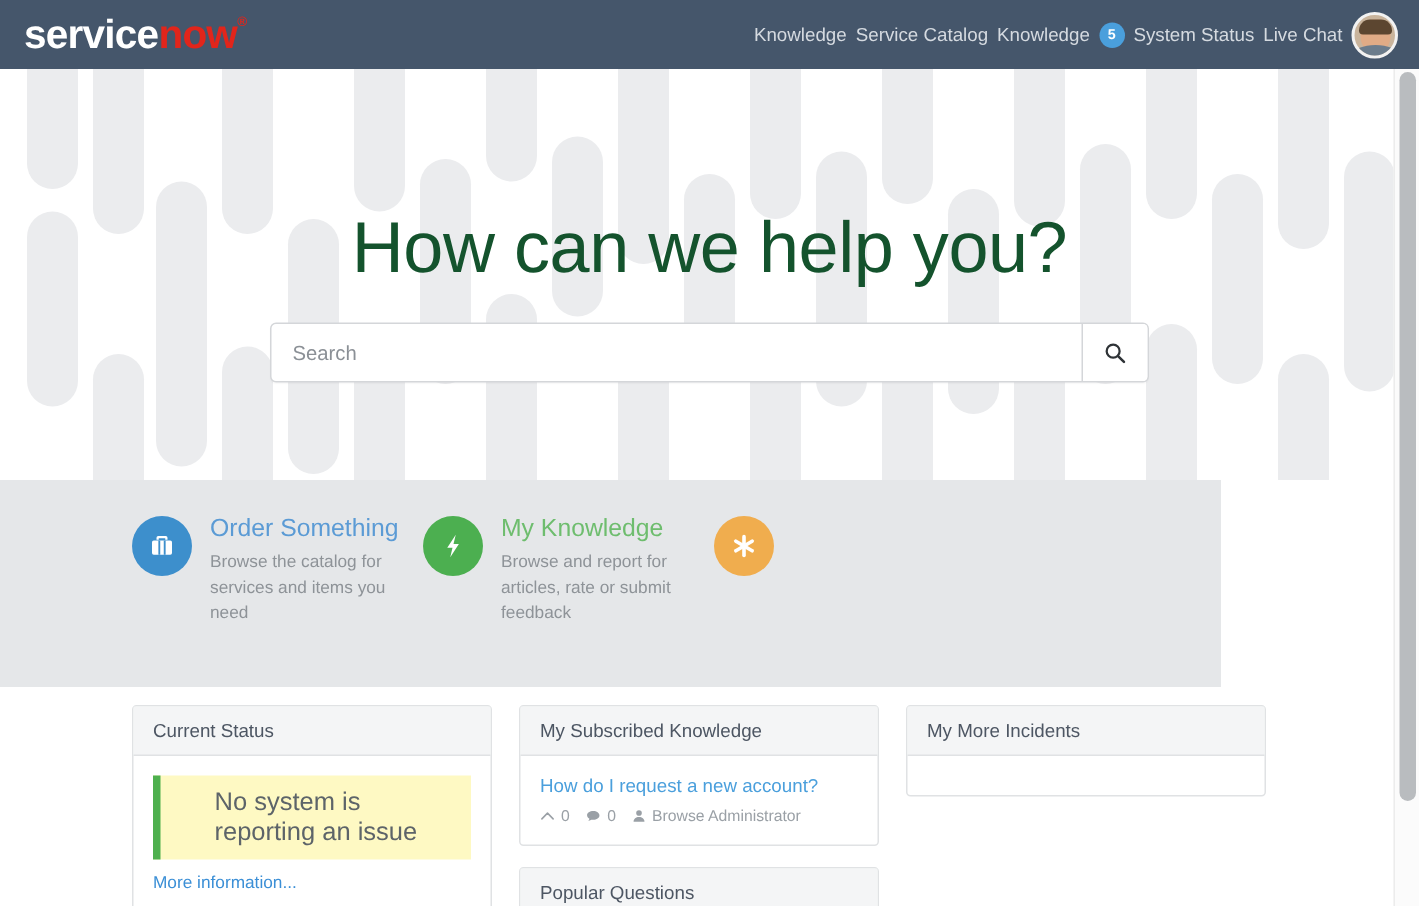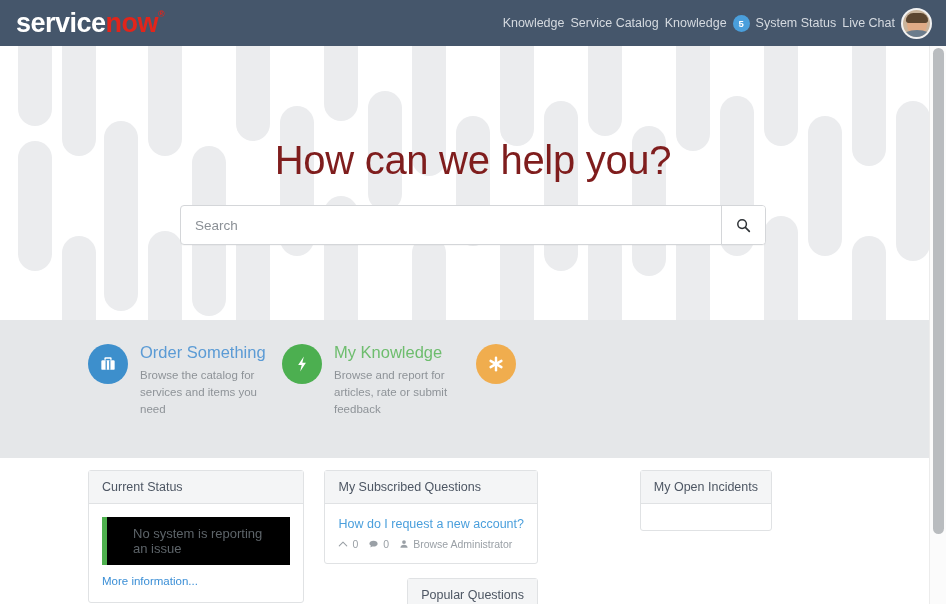--- a/index.html
+++ b/index.html
@@ -96,22 +96,22 @@
     border-radius: 40px;
   }
   .hero-inner {
     position: absolute; inset: 0;
     display: flex; flex-direction: column;
     align-items: center;
     z-index: 2;
   }
   .hero-title {
     margin-top: 92px;
-    font-size: 40px;
-    color: #7f1d1d;
+    font-size: 48px;
+    color: #14532d;
     font-weight: 400;
     letter-spacing: -0.3px;
     white-space: nowrap;
   }
   .search-wrap {
     margin-top: 22px;
     display: flex;
     width: 586px; height: 40px;
     background: #ffffff;
     border: 1px solid #d4d6d9;
@@ -133,21 +133,21 @@
     width: 44px;
     border: 0; border-left: 1px solid #d4d6d9;
     background: #ffffff;
     cursor: pointer;
     display: flex; align-items: center; justify-content: center;
   }
 
   
   .features {
     position: absolute; top: 320px; left: 0;
-    width: 946px; height: 138px;
+    width: 814px; height: 138px;
     background: #e5e7e9;
   }
   .features-row {
     display: flex;
     padding: 22px 0 0 88px;
     gap: 0;
   }
   .feature { display: flex; gap: 12px; width: 194px; }
   .f-icon {
     width: 40px; height: 40px; border-radius: 50%;
@@ -172,43 +172,43 @@
 
   
   .widgets {
     position: absolute; top: 458px; left: 0;
     width: 946px; height: 146px;
     background: #ffffff;
     display: flex;
     padding: 12px 0 0 88px;
     gap: 18px;
   }
-  .col { width: 216px; display: flex; flex-direction: column; gap: 14px; align-items: flex-end; }
+  .col { width: 240px; display: flex; flex-direction: column; gap: 14px; }
   .panel {
     background: #ffffff;
     border: 1px solid #e0e2e4;
     border-radius: 3px;
   }
   .panel-head {
     background: #f4f5f6;
     border-bottom: 1px solid #e0e2e4;
     padding: 9px 13px;
     font-size: 12.5px;
     color: #4d5663;
     font-weight: 400;
   }
   .panel-body { padding: 13px; }
   .alert-ok {
     display: flex;
-    background: #000000;
+    background: #fef9c3;
     border-left: 5px solid #4eb04e;
     min-height: 48px;
     align-items: center;
-    padding: 8px 12px 8px 26px;
-    font-size: 13px;
+    padding: 8px 12px 8px 36px;
+    font-size: 17px;
     color: #5d6469;
   }
   .more-link {
     display: inline-block;
     margin-top: 10px;
     font-size: 11.5px;
     color: #3b8fd6;
     cursor: pointer;
   }
   .q-title {
@@ -384,21 +384,21 @@
           <div class="alert-ok">
             <span>No system is reporting an issue</span>
           </div>
           <span class="more-link">More information...</span>
         </div>
       </div>
     </div>
 
     <div class="col">
       <div class="panel">
-        <div class="panel-head">My Subscribed Questions</div>
+        <div class="panel-head">My Subscribed Knowledge</div>
         <div class="panel-body">
           <div class="q-title">How do I request a new account?</div>
           <div class="q-meta">
             <span>
               <svg width="10" height="10" viewBox="0 0 16 16">
                 <path d="M2 11 8 5l6 6" fill="none" stroke="#9aa0a6" stroke-width="1.7" stroke-linecap="round" stroke-linejoin="round"></path>
               </svg>
               <span>0</span>
             </span>
             <span>
@@ -420,21 +420,21 @@
 
       <div class="panel">
         <div class="panel-head">Popular Questions</div>
 
       </div>
     </div>
 
     <div class="col">
 
       <div class="panel">
-        <div class="panel-head">My Open Incidents</div>
+        <div class="panel-head">My More Incidents</div>
         <div class="stub"></div>
       </div>
     </div>
 
   </div>
 
   <div class="scrollbar">
     <div class="scroll-thumb"></div>
   </div>
 

